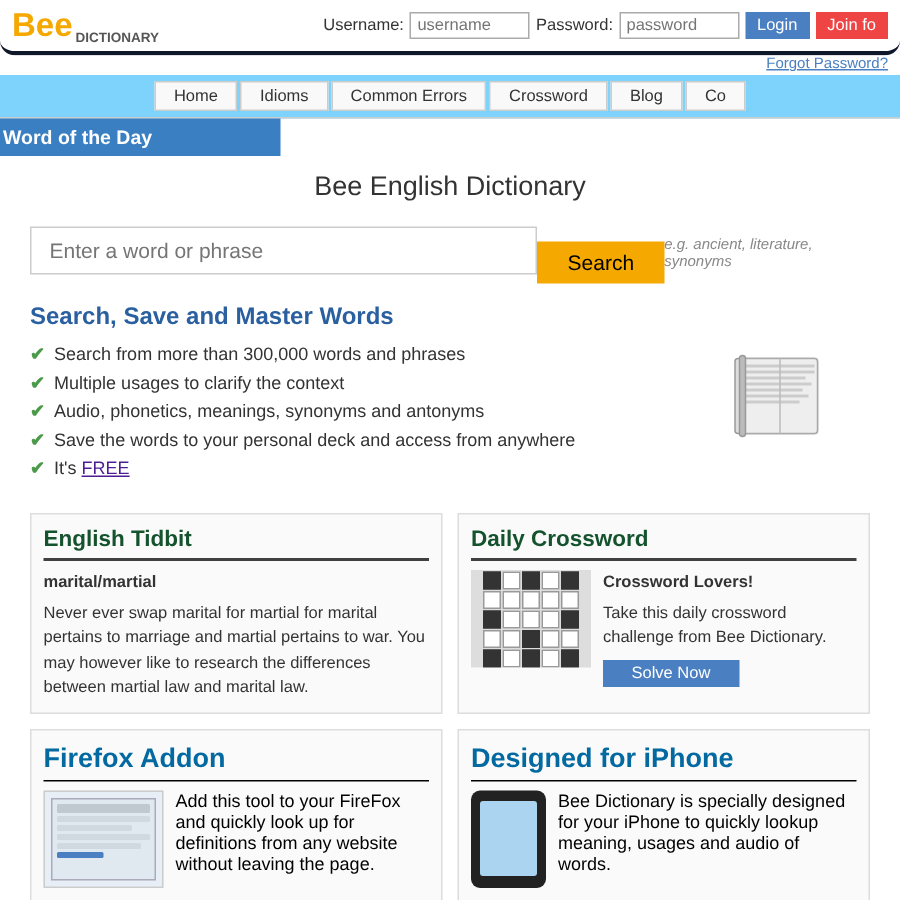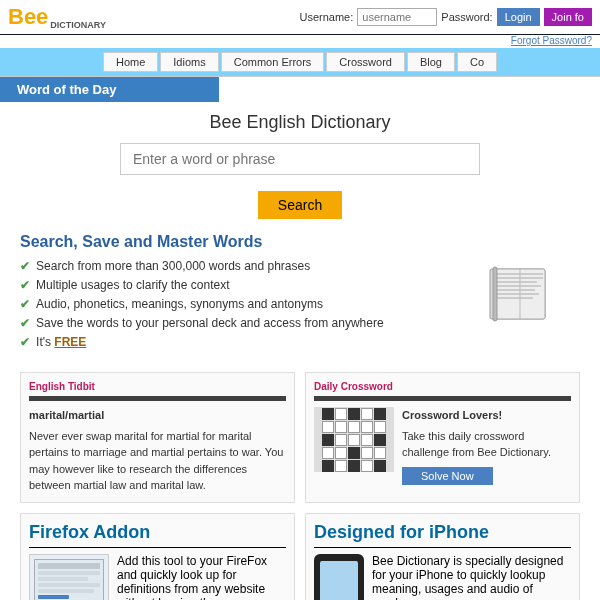--- a/index.html
+++ b/index.html
@@ -1,60 +1,60 @@
 <!DOCTYPE html>
 <html><head>
   <meta charset="utf-8">
   <style>
     * { margin: 0; padding: 0; box-sizing: border-box; }
     body { font-family: Arial, sans-serif; font-size: 12px; background: #fff; width: 600px; overflow-x: hidden; }
 
     
-    #header { background: #fff; border-bottom: 1px solid #0f172a; padding: 4px 8px; display: flex; align-items: center; justify-content: space-between; }
+    #header { background: #fff; border-bottom: 3px solid #0f172a; padding: 4px 8px; display: flex; align-items: center; justify-content: space-between; border-radius: 10px; }
     #logo-area { display: flex; align-items: flex-end; }
     #logo-bee { font-size: 22px; font-weight: bold; color: #f5a800; }
     #logo-text { font-size: 11px; font-weight: bold; color: #555; margin-left: 2px; line-height: 1; }
     #logo-dict { font-size: 9px; color: #555; display: block; }
     #header-right { display: flex; align-items: center; font-size: 11px; gap: 4px; }
     #header-right label { color: #333; }
     #header-right input { border: 1px solid #aaa; padding: 2px 4px; font-size: 11px; width: 80px; }
     #login-btn { background: #4a7fc1; color: #fff; border: none; padding: 3px 8px; font-size: 11px; cursor: pointer; text-align: right; }
-    #join-btn { background: #a21caf; color: #fff; border: none; padding: 3px 8px; font-size: 11px; cursor: pointer; }
+    #join-btn { background: #ef4444; color: #fff; border: none; padding: 3px 8px; font-size: 11px; cursor: pointer; }
 
     
     #nav { background: #7dd3fc; border-bottom: 1px solid #ccc; padding: 4px 0; display: flex; justify-content: center; gap: 2px; }
     .nav-item { border: 1px solid #ccc; padding: 3px 12px; font-size: 11px; color: #333; cursor: pointer; background: #f9f9f9; }
 
     
-    #wotd-bar { background: #3a7fc1; color: #fff; padding: 5px 17px; font-size: 13px; font-weight: bold; width: 219px; }
+    #wotd-bar { background: #3a7fc1; color: #fff; padding: 5px 2px; font-size: 13px; font-weight: bold; width: 187px; }
 
     
     #main { padding: 10px 20px; }
     #site-title { text-align: center; font-size: 18px; color: #333; margin-bottom: 10px; font-weight: normal; }
 
     
-    #search-area { display: flex; flex-direction: column; align-items: center; margin-bottom: 4px; }
+    #search-area { display: flex; align-items: center; margin-bottom: 4px; }
     #search-box { width: 360px; padding: 7px 12px; border: 1px solid #ccc; font-size: 14px; color: #aaa; }
     #search-btn { background: #f5a800; color: #000000; border: none; padding: 6px 20px; font-size: 14px; cursor: pointer; margin-top: 16px; }
     #search-hint { color: #888; font-size: 10px; margin-top: 3px; font-style: italic; }
 
     
     #features { display: flex; margin-top: 14px; }
     #features-text { flex: 1; }
     #features-text h2 { font-size: 16px; color: #2a5fa0; margin-bottom: 8px; }
     .feature-item { display: flex; align-items: flex-start; margin-bottom: 5px; font-size: 12px; color: #333; }
     .check-icon { color: #4a9a4a; font-weight: bold; margin-right: 6px; }
-    .free-text { color: #a16207; font-weight: bold; text-decoration: underline; }
+    .free-text { color: #4c1d95; font-weight: normal; text-decoration: underline; }
     #book-img { width: 100px; display: flex; align-items: center; justify-content: center; }
     .book-svg { width: 90px; height: 70px; }
 
     
     #two-cols { display: flex; gap: 10px; margin-top: 18px; }
     .col-box { flex: 1; border: 1px solid #ddd; padding: 8px; background: #fafafa; }
-    .col-box h3 { font-size: 10px; color: #be185d; margin-bottom: 6px; border-bottom: 5px solid #404040; padding-bottom: 4px; }
+    .col-box h3 { font-size: 15px; color: #14532d; margin-bottom: 6px; border-bottom: 2px solid #404040; padding-bottom: 4px; }
     .col-box p { font-size: 11px; color: #333; line-height: 1.5; }
     .col-inner { display: flex; gap: 8px; }
     .col-text { flex: 1; }
     .crossword-img { width: 80px; height: 65px; background: #ddd; display: flex; align-items: center; justify-content: center; overflow: hidden; }
     .cross-grid { display: grid; grid-template-columns: repeat(5, 12px); grid-template-rows: repeat(5, 12px); gap: 1px; }
     .cross-cell { background: #fff; border: 1px solid #999; font-size: 7px; display: flex; align-items: center; justify-content: center; }
     .cross-cell.black { background: #333; border-color: #333; }
     .solve-btn { background: #4a7fc1; color: #fff; border: none; padding: 3px 19px; font-size: 11px; cursor: pointer; margin-top: 6px; }
 
     
@@ -73,20 +73,21 @@
   <div id="logo-area">
     <span id="logo-bee">Bee</span>
     <div id="logo-text">
       <span id="logo-dict">DICTIONARY</span>
     </div>
   </div>
   <div id="header-right">
     <label>Username:</label>
     <input type="text" placeholder="username" style="">
     <label>Password:</label>
+    <input type="password" placeholder="password" style="">
     <button id="login-btn">Login</button>
     <button id="join-btn">Join fo</button>
   </div>
 </div>
 <div style="text-align:right; padding: 0 8px 2px; font-size:10px;">
   <a style="color:#4a7fc1; text-decoration:underline; cursor:pointer;">Forgot Password?</a>
 </div>
 
 <div id="nav">
     <div class="nav-item">Home</div>
@@ -98,20 +99,21 @@
   </div>
 
 <div id="wotd-bar">Word of the Day</div>
 
 <div id="main">
   <div id="site-title">Bee English Dictionary</div>
 
   <div id="search-area">
     <input type="text" id="search-box" placeholder="Enter a word or phrase" style="">
     <button id="search-btn">Search</button>
+    <div id="search-hint">e.g. ancient, literature, synonyms</div>
   </div>
 
   <div id="features">
     <div id="features-text">
       <h2>Search, Save and Master Words</h2>
       <div id="feature-list">
           <div class="feature-item">
             <span class="check-icon">✔</span>
             <span>Search from more than 300,000 words and phrases</span>
           </div>

